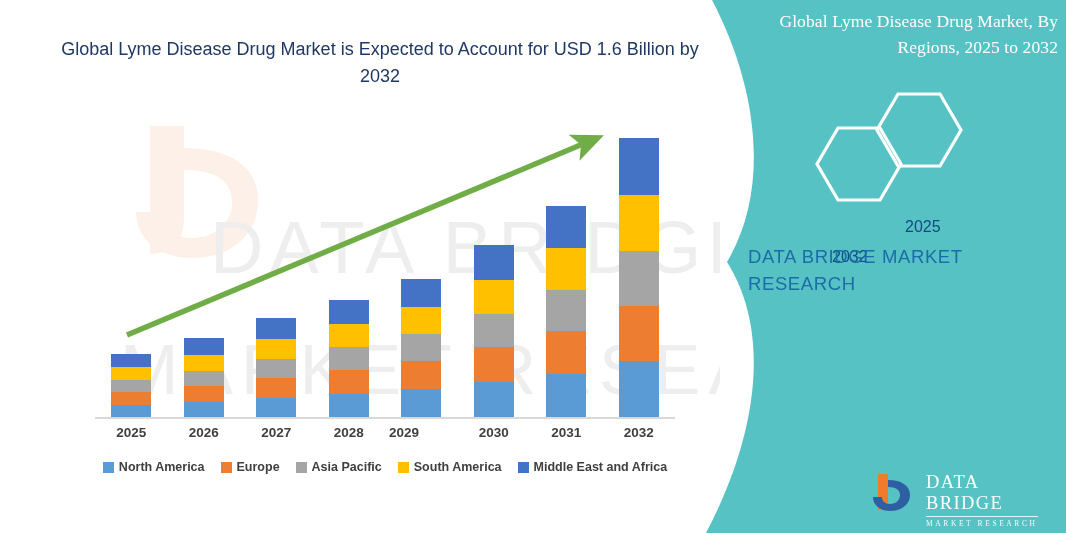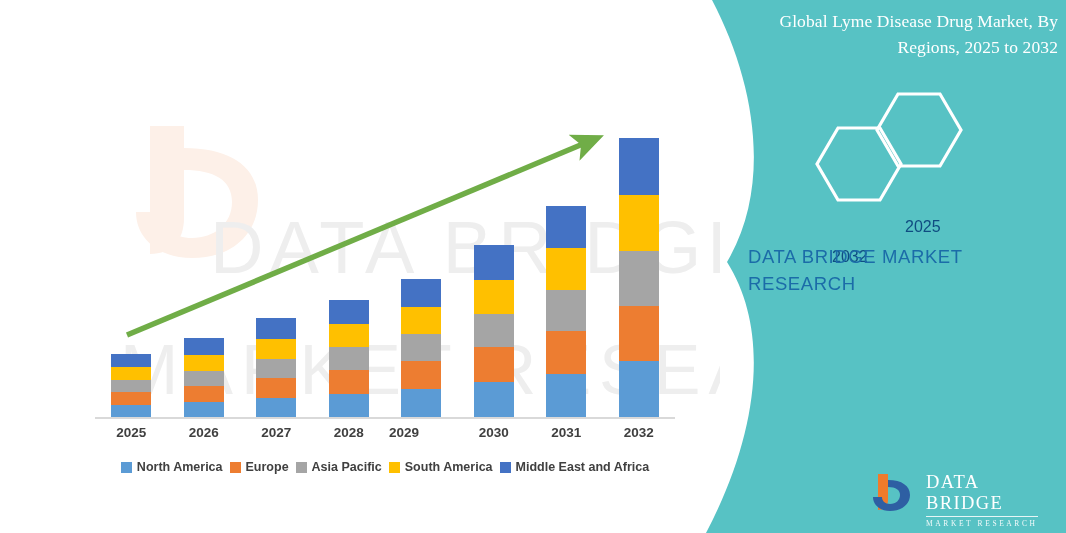--- a/index.html
+++ b/index.html
@@ -105,21 +105,21 @@
   .xlabels {
     position:absolute; left:95px; top:425px; width:580px; height:22px;
   }
   .xlab {
     position:absolute; width:60px; text-align:center;
     color:#404040; font-size:13.5px; font-weight:bold;
   }
 
   .legend {
     position:absolute; left:95px; top:456px; width:580px; height:22px;
-    display:flex; align-items:center; justify-content:center; gap:7px;
+    display:flex; align-items:center; justify-content:center; gap:16px;
   }
   .legend-item { display:flex; align-items:center; gap:5px; }
   .swatch { width:11px; height:11px; display:inline-block; }
   .legend-label { color:#404040; font-size:12.5px; font-weight:bold; }
 
   .footer-left {
     position:absolute; left:88px; top:507px;
     color:#3d3d3d; font-size:8.6px;
     font-family:"Liberation Serif", serif;
   }
@@ -158,20 +158,21 @@
       <path d="M10 4 L20 4 L20 30 C20 36 16 40 10 40 L10 4 Z" fill="#f07b2b"></path>
       <path d="M20 10 C34 10 42 16 42 25 C42 34 34 41 22 41 C12 41 5 35 5 27 L14 27 C14 31 17 34 22 34 C28 34 32 30 32 25 C32 20 28 17 20 17 Z" fill="#2e5fa3"></path>
     </svg>
     <div class="logo-text">
       <div class="logo-main">DATA BRIDGE</div>
       <div class="logo-rule"></div>
       <div class="logo-sub">MARKET RESEARCH</div>
     </div>
   </div>
 
+  <div class="chart-title">Global Lyme Disease Drug Market is Expected to Account for USD 1.6 Billion by 2032</div>
 
   <div class="watermark">
     <svg class="wm-b" viewBox="0 0 150 160">
       <path d="M30 8 L56 8 L56 100 C56 122 44 136 22 136 L22 8 Z" fill="#fdf0e8"></path>
       <path d="M56 30 C104 30 130 50 130 82 C130 116 104 140 64 140 C30 140 8 120 8 94 L34 94 C34 110 46 120 64 120 C86 120 104 106 104 84 C104 62 86 52 56 52 Z" fill="#fdf0e8"></path>
     </svg>
     <div class="wm-line1">DATA BRIDGE</div>
     <div class="wm-line2">MARKET RESEARCH</div>
   </div>
 

